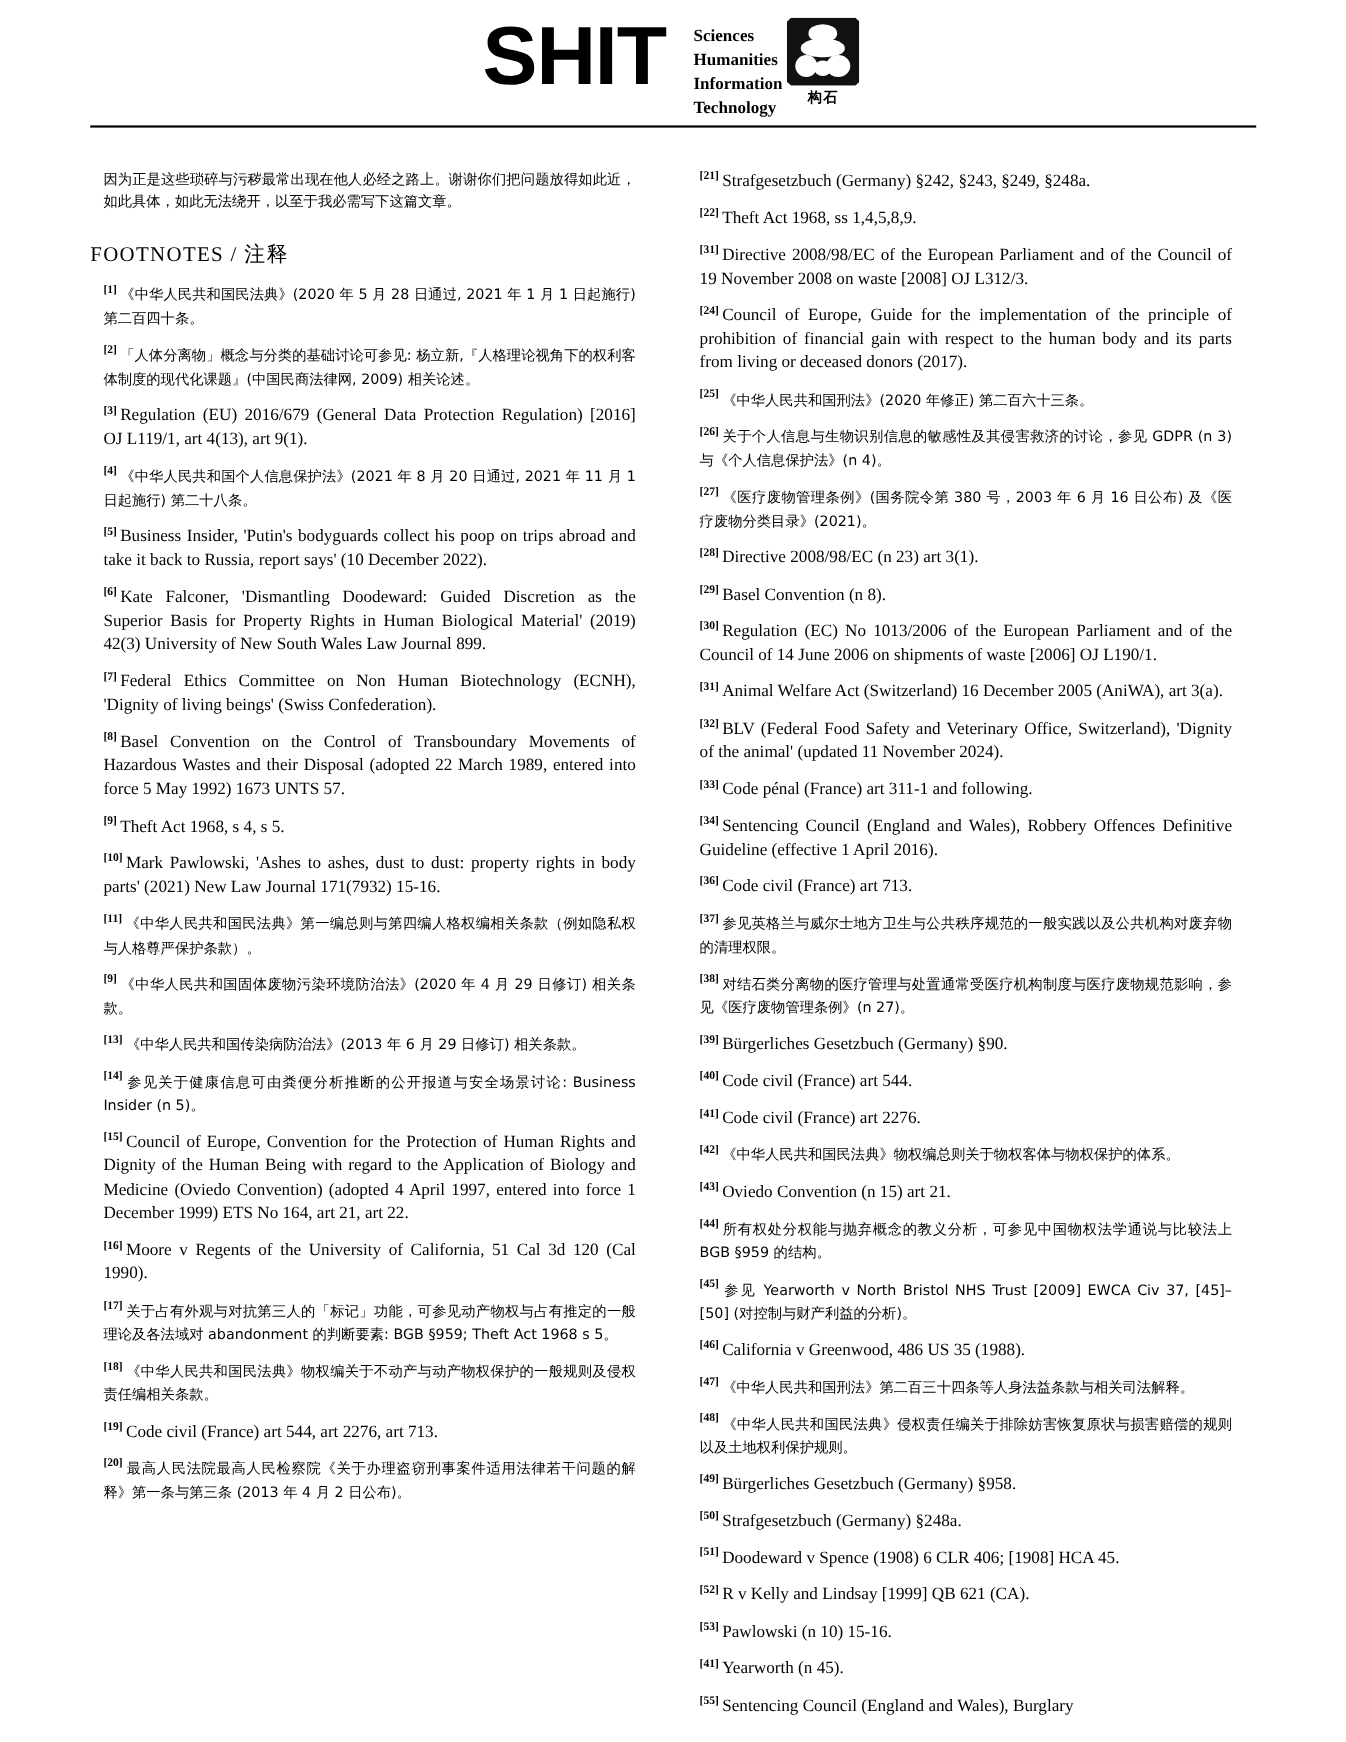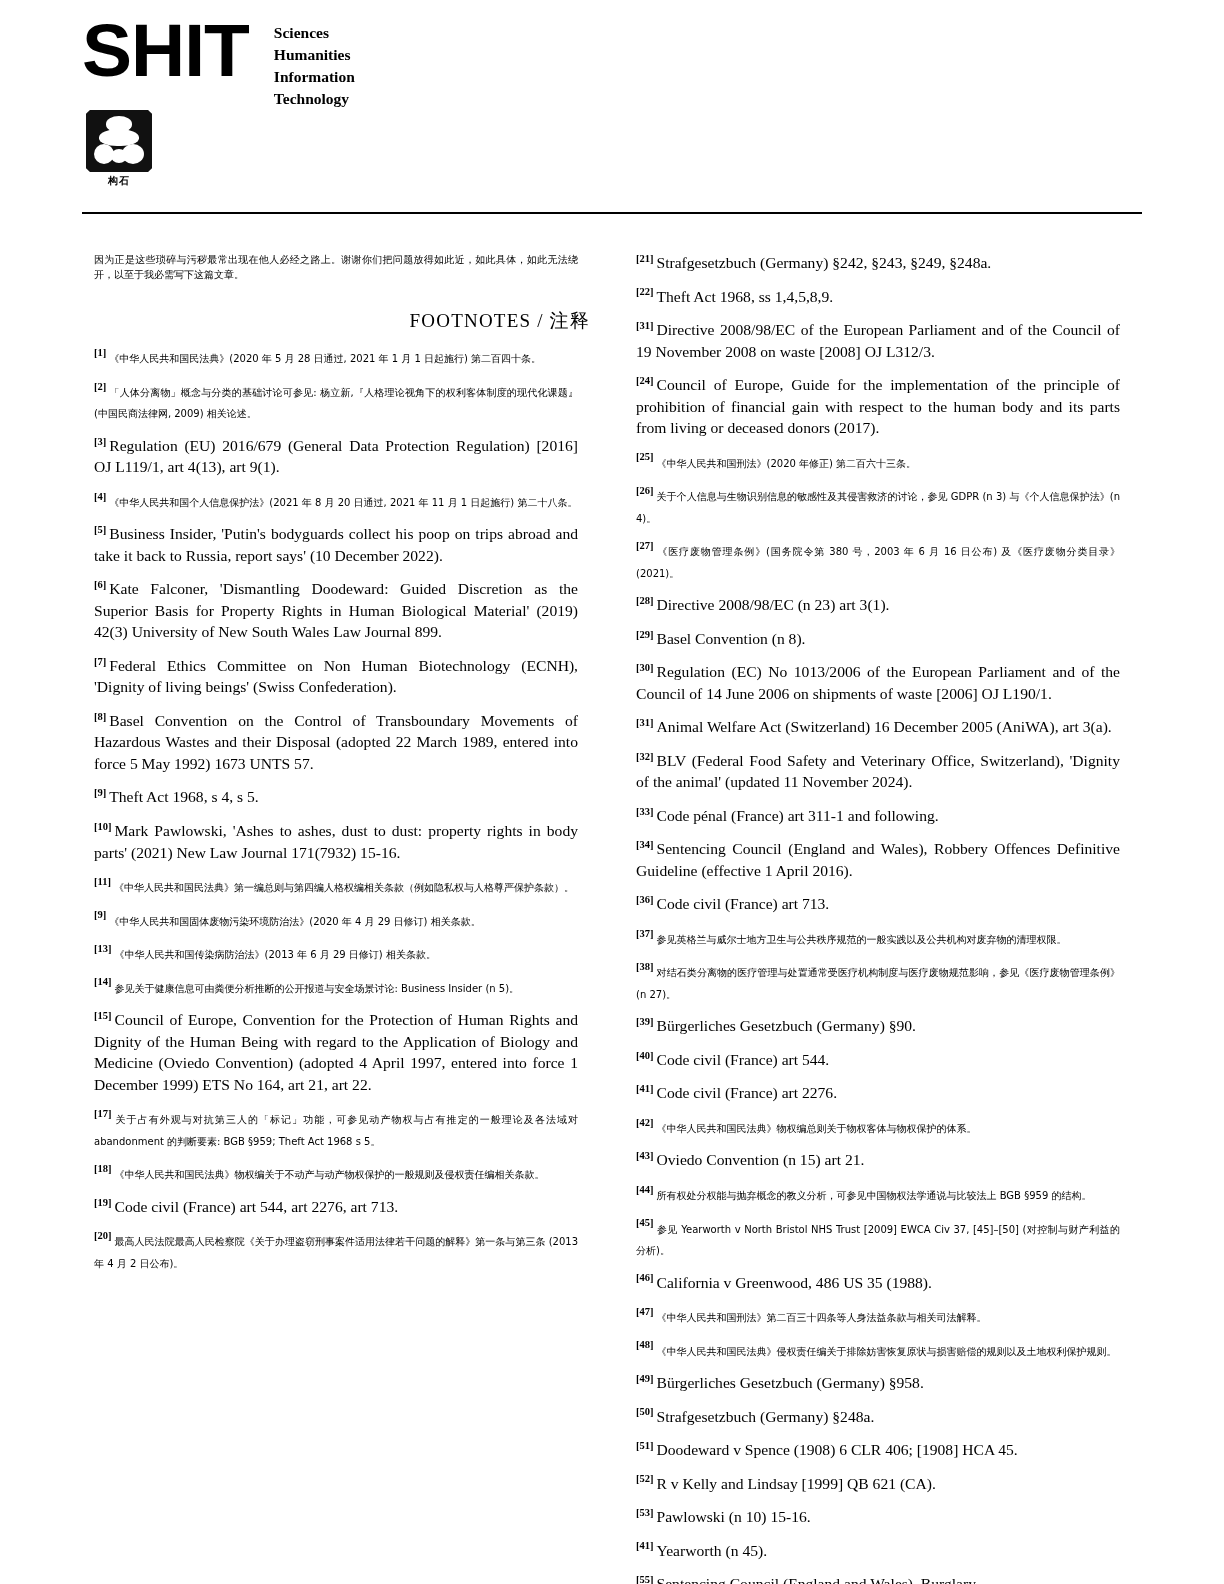--- a/index.html
+++ b/index.html
@@ -20,23 +20,22 @@
     box-sizing: border-box;
     padding: 16px 82px 0 82px;
     position: relative;
   }
 
   
   .masthead {
     display: flex;
     align-items: flex-start;
     justify-content: center;
-    padding-bottom: 24px;
+    padding-bottom: 4px;
     border-bottom: 2.5px solid #000;
-    flex-direction: column;
   }
   .brand {
     display: flex;
     align-items: flex-start;
   }
   .brand-title {
     font-family: "Liberation Sans", sans-serif;
     font-weight: bold;
     font-size: 75px;
     line-height: 0.92;
@@ -97,39 +96,39 @@
   }
   .col p {
     margin: 12px;
   }
   .intro {
     text-align: justify;
     margin-bottom: 26px !important;
     line-height: 1.5;
   }
   .section-title {
-    text-align: right;
+    text-align: left;
     font-size: 19px;
     letter-spacing: 1.2px;
     margin: 6px 0 8px 0 !important;
   }
   .fn {
     margin: 0;
     text-indent: 0;
   }
   sup {
     font-size: 10.5px;
     vertical-align: super;
     line-height: 0;
     font-weight: bold;
   }
   .marker {
     margin-right: 3px;
   }
-  .cn { font-family: "DejaVu Sans", "Liberation Sans", sans-serif; font-size: 10px; }
+  .cn { font-family: "DejaVu Sans", "Liberation Sans", sans-serif; font-size: 13px; }
 </style>
 </head>
 <body>
 
 <div class="page">
 
   <div class="masthead">
     <div class="brand">
       <div class="brand-title">SHIT</div>
       <div class="brand-words">
@@ -165,20 +164,21 @@
           <p class="fn"><sup class="marker">[6]</sup><span>Kate Falconer, 'Dismantling Doodeward: Guided Discretion as the Superior Basis for Property Rights in Human Biological Material' (2019) 42(3) University of New South Wales Law Journal 899.</span></p>
           <p class="fn"><sup class="marker">[7]</sup><span>Federal Ethics Committee on Non Human Biotechnology (ECNH), 'Dignity of living beings' (Swiss Confederation).</span></p>
           <p class="fn"><sup class="marker">[8]</sup><span>Basel Convention on the Control of Transboundary Movements of Hazardous Wastes and their Disposal (adopted 22 March 1989, entered into force 5 May 1992) 1673 UNTS 57.</span></p>
           <p class="fn"><sup class="marker">[9]</sup><span>Theft Act 1968, s 4, s 5.</span></p>
           <p class="fn"><sup class="marker">[10]</sup><span>Mark Pawlowski, 'Ashes to ashes, dust to dust: property rights in body parts' (2021) New Law Journal 171(7932) 15-16.</span></p>
           <p class="fn"><sup class="marker">[11]</sup><span class="cn">《中华人民共和国民法典》第一编总则与第四编人格权编相关条款（例如隐私权与人格尊严保护条款）。</span></p>
           <p class="fn"><sup class="marker">[9]</sup><span class="cn">《中华人民共和国固体废物污染环境防治法》(2020 年 4 月 29 日修订) 相关条款。</span></p>
           <p class="fn"><sup class="marker">[13]</sup><span class="cn">《中华人民共和国传染病防治法》(2013 年 6 月 29 日修订) 相关条款。</span></p>
           <p class="fn"><sup class="marker">[14]</sup><span class="cn">参见关于健康信息可由粪便分析推断的公开报道与安全场景讨论: Business Insider (n 5)。</span></p>
           <p class="fn"><sup class="marker">[15]</sup><span>Council of Europe, Convention for the Protection of Human Rights and Dignity of the Human Being with regard to the Application of Biology and Medicine (Oviedo Convention) (adopted 4 April 1997, entered into force 1 December 1999) ETS No 164, art 21, art 22.</span></p>
+          <p class="fn"><sup class="marker">[16]</sup><span>Moore v Regents of the University of California, 51 Cal 3d 120 (Cal 1990).</span></p>
           <p class="fn"><sup class="marker">[17]</sup><span class="cn">关于占有外观与对抗第三人的「标记」功能，可参见动产物权与占有推定的一般理论及各法域对 abandonment 的判断要素: BGB §959; Theft Act 1968 s 5。</span></p>
           <p class="fn"><sup class="marker">[18]</sup><span class="cn">《中华人民共和国民法典》物权编关于不动产与动产物权保护的一般规则及侵权责任编相关条款。</span></p>
           <p class="fn"><sup class="marker">[19]</sup><span>Code civil (France) art 544, art 2276, art 713.</span></p>
           <p class="fn"><sup class="marker">[20]</sup><span class="cn">最高人民法院最高人民检察院《关于办理盗窃刑事案件适用法律若干问题的解释》第一条与第三条 (2013 年 4 月 2 日公布)。</span></p>
         </div>
     </div>
 
     <div class="col">
       <div id="right-fn-list">
           <p class="fn"><sup class="marker">[21]</sup><span>Strafgesetzbuch (Germany) §242, §243, §249, §248a.</span></p>

